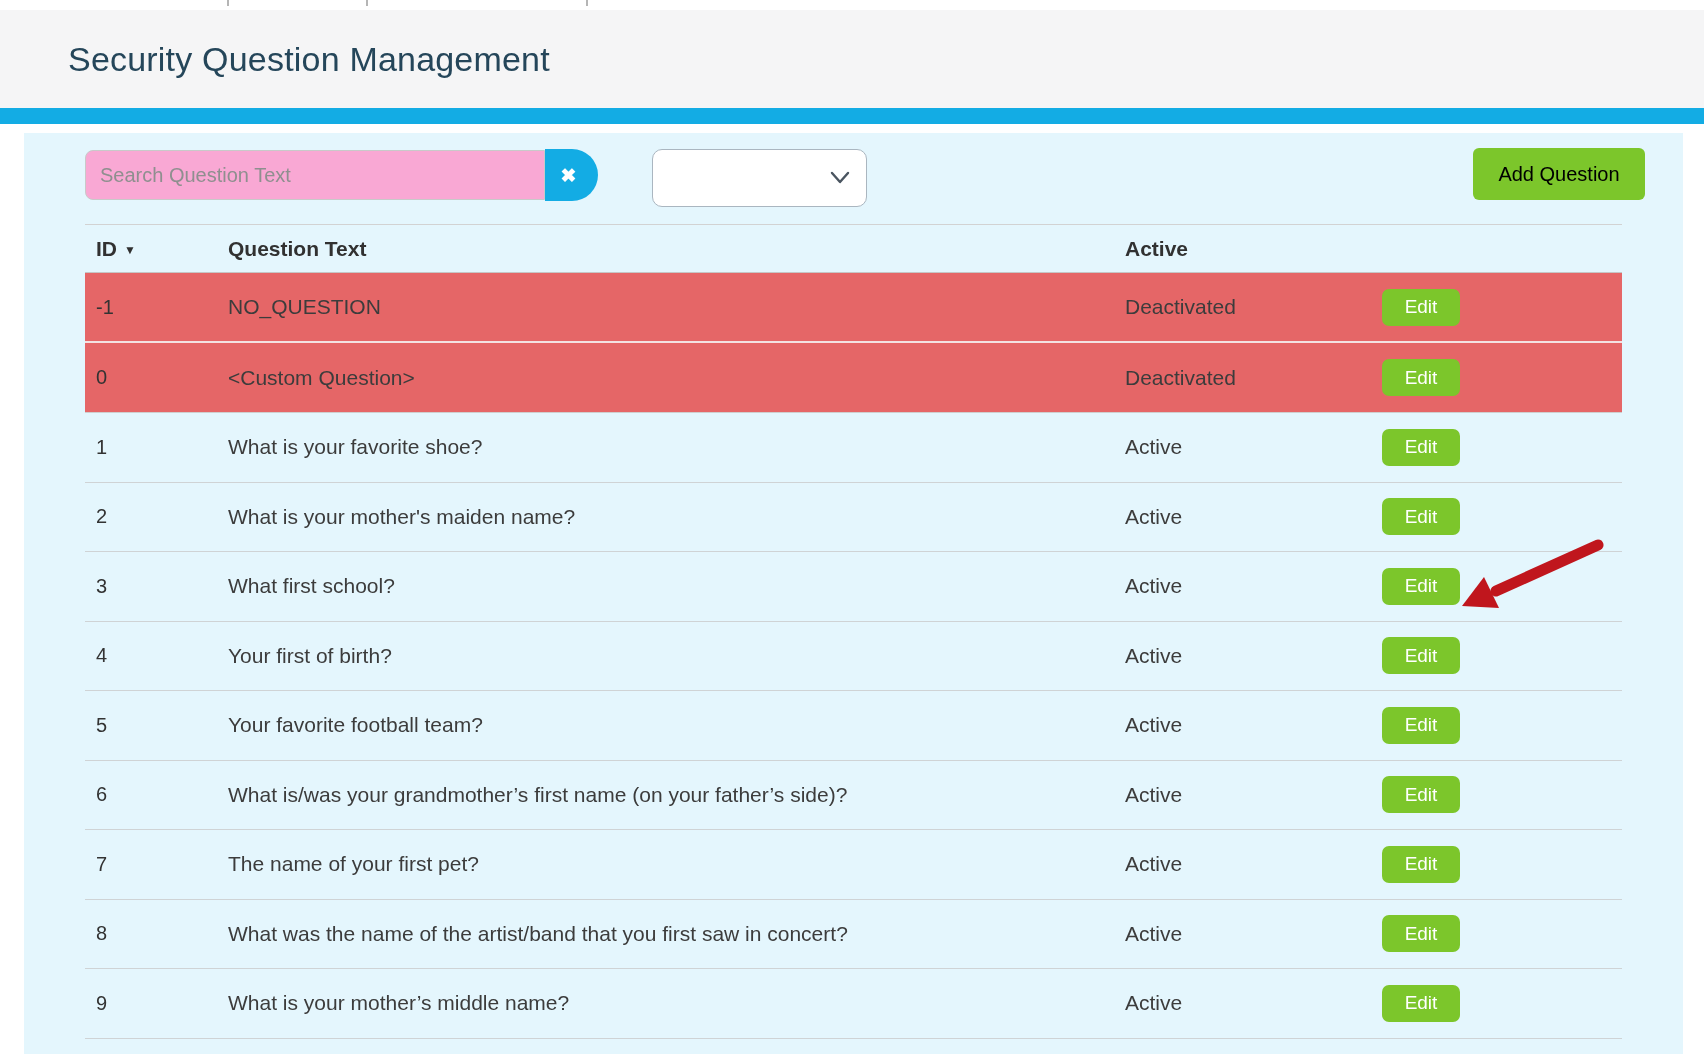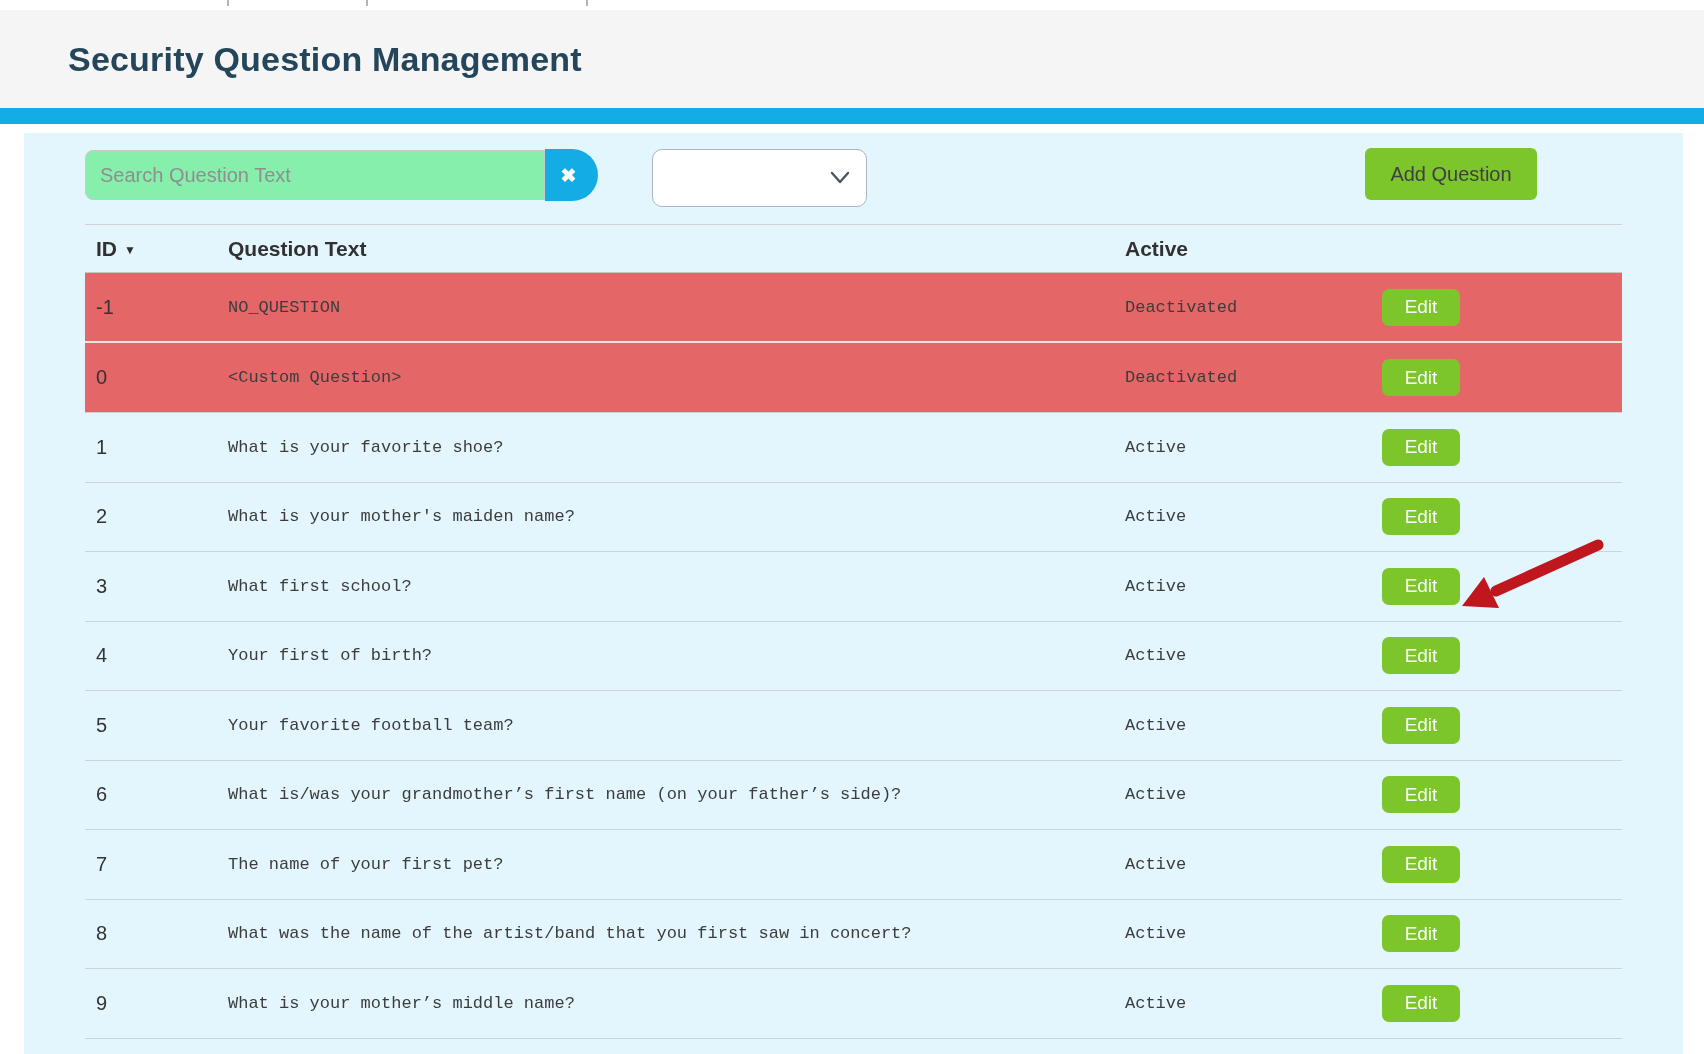--- a/index.html
+++ b/index.html
@@ -6,55 +6,55 @@
   .page{position:relative;width:1704px;height:1054px;overflow:hidden;background:#ffffff;
         font-family:"Liberation Sans","DejaVu Sans",sans-serif;-webkit-font-smoothing:antialiased;}
 
   
   .top-strip{position:absolute;left:0;top:0;width:1704px;height:10px;background:#ffffff;}
   .tick{position:absolute;top:0;width:2px;height:6px;background:#b5b5b5;}
 
   
   .app-header{position:absolute;left:0;top:10px;width:1704px;height:98px;
               background:var(--header-bg);display:flex;align-items:center;}
-  .app-title{margin:0 0 0 68px;font-size:34px;font-weight:700;color:var(--title-text);letter-spacing:.2px;}
+  .app-title{margin:0 0 0 68px;font-size:34px;font-weight:400;color:var(--title-text);letter-spacing:.2px;}
 
   .blue-bar{position:absolute;left:0;top:108px;width:1704px;height:16px;background:var(--accent-blue);}
 
   
   .panel{position:absolute;left:24px;top:133px;width:1659px;height:921px;background:var(--panel-blue);}
 
   
   .search-input{position:absolute;left:85px;top:150px;width:460px;height:50px;box-sizing:border-box;
-                border:1px solid #c9c9c9;border-radius:8px 0 0 8px;background:#86efac;
+                border:1px solid #c9c9c9;border-radius:8px 0 0 8px;background:#f9a8d4;
                 padding:0 14px;font-size:20px;color:#333;outline:none;
                 font-family:"Liberation Sans","DejaVu Sans",sans-serif;}
   .search-input::placeholder{color:#8f8f8f;}
   .clear-btn{position:absolute;left:545px;top:149px;width:53px;height:52px;border:none;
              background:var(--accent-blue);border-radius:0 27px 27px 0;cursor:pointer;
              color:#fff;font-size:19px;font-weight:700;display:flex;align-items:center;justify-content:center;
              padding:0 6px 0 0;}
   .filter-select{position:absolute;left:652px;top:149px;width:215px;height:58px;box-sizing:border-box;
                  background:#fff;border:1.5px solid #aab6c0;border-radius:10px;cursor:pointer;
                  display:flex;align-items:center;justify-content:space-between;padding:0 16px 0 14px;
                  font-size:20px;color:#333;}
-  .add-btn{position:absolute;left:1365px;top:148px;width:172px;height:52px;border:none;cursor:pointer;
-           background:var(--action-green);border-radius:6px;color:#404040;font-size:20px;font-weight:500;
+  .add-btn{position:absolute;left:1473px;top:148px;width:172px;height:52px;border:none;cursor:pointer;
+           background:var(--action-green);border-radius:6px;color:#000000;font-size:20px;font-weight:500;
            font-family:"Liberation Sans","DejaVu Sans",sans-serif;}
 
   
   .table{position:absolute;left:85px;top:224px;width:1537px;}
   .trow{display:grid;grid-template-columns:132px 897px 257px 1fr;align-items:center;
         padding-left:11px;box-sizing:border-box;}
   .thead{height:49px;border-top:1px solid #d2d2d2;border-bottom:1px solid #c6c6c6;
          font-size:21px;font-weight:700;color:#313131;}
   .sort-caret{font-size:12px;margin-left:7px;position:relative;top:-2px;color:#2f2f2f;}
   .row{height:69.5px;border-bottom:1px solid var(--separator);font-weight:400;}
   .row .cell-id{font-size:20px;color:#333;}
-  .row .cell-q,.row .cell-status{font-size:17px;color:var(--row-text);font-family:Liberation Mono, monospace;}
+  .row .cell-q,.row .cell-status{font-size:21px;color:var(--row-text);}
   .row.hl{height:70px;background:var(--danger-red);border-bottom:1px solid #cfcfcf;}
   .row.hl:first-child{border-bottom:2px solid #f3e2e2;}
   .edit-btn{width:78px;height:37px;border:none;border-radius:7px;background:var(--action-green);
             color:#fff;font-size:19px;cursor:pointer;justify-self:start;
             font-family:"Liberation Sans","DejaVu Sans",sans-serif;}
 
   
   .arrow-svg{position:absolute;left:1438px;top:518px;pointer-events:none;}
 </style>
 </head>

